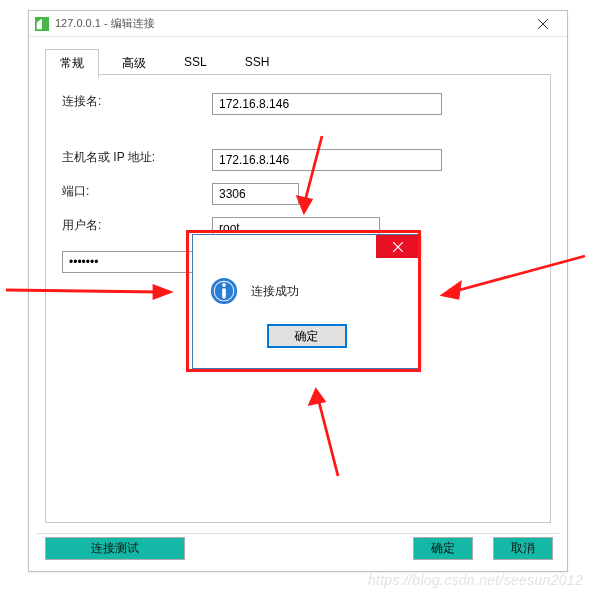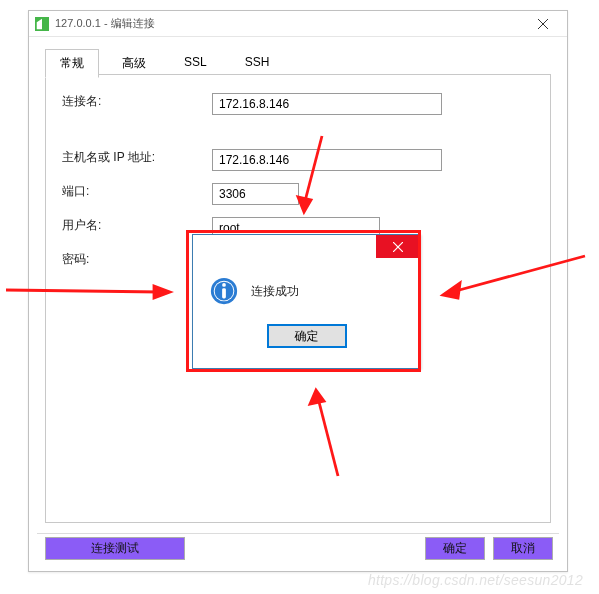--- a/index.html
+++ b/index.html
@@ -17,24 +17,24 @@
     .tab-body { border: 1px solid #c8c8c8; position: absolute; top: 25px; left: 8px; right: 8px; bottom: 0; padding: 18px 16px; }
     .row { display: flex; align-items: flex-start; height: 26px; margin-bottom: 8px; }
     .row-lbl { width: 150px; font-size: 12px; color: #222; }
     .row-in { border: 1px solid #9a9a9a; height: 22px; font-size: 12px; padding: 2px 6px; background: #fff; }
     .row-in.w1 { width: 230px; }
     .row-in.w2 { width: 230px; }
     .row-in.w3 { width: 87px; }
     .row-in.w4 { width: 168px; }
     .spacer { height: 22px; }
     .buttonbar { position: absolute; left: 8px; right: 8px; bottom: 8px; top: auto; height: 30px; border-top: 1px solid #dcdcdc; display: flex; align-items: center; }
-    .btn { background: #8b5cf6; border: 1px solid #adadad; height: 23px; font-size: 12px; color: #111; display: inline-flex; align-items: center; justify-content: center; }
+    .btn { background: #14b8a6; border: 1px solid #adadad; height: 23px; font-size: 12px; color: #111; display: inline-flex; align-items: center; justify-content: center; }
     .btn-test { width: 140px; margin-left: 8px; }
     .btn-ok { width: 60px; margin-left: auto; }
-    .btn-cancel { width: 60px; margin-left: 8px; margin-right: 6px; }
+    .btn-cancel { width: 60px; margin-left: 20px; margin-right: 6px; }
 
     .redbox { position: absolute; border: 3px solid #ff1818; pointer-events: none; }
     .r1 { left: 186px; top: 230px; width: 235px; height: 142px; }
 
     .arrow-svg { position: absolute; left: 0; top: 0; width: 599px; height: 594px; pointer-events: none; }
     .arrow-svg polygon, .arrow-svg line { fill: #ff1818; stroke: #ff1818; stroke-width: 2.8; }
 
     .dialog { position: absolute; left: 192px; top: 234px; width: 229px; height: 135px; background: #fff; border: 1px solid #3c7cb1; box-shadow: 1px 1px 2px rgba(0,0,0,0.12); }
     .dlg-title { height: 29px; background: #fff; position: relative; }
     .dlg-close { position: absolute; right: 0; top: 0; width: 44px; height: 23px; background: #e81123; display: flex; align-items: center; justify-content: center; }
@@ -85,21 +85,20 @@
       </div>
       <div class="row">
         <div class="row-lbl">端口:</div>
         <input class="row-in w3" value="3306" style="">
       </div>
       <div class="row">
         <div class="row-lbl">用户名:</div>
         <input class="row-in w4" value="root" style="">
       </div>
       <div class="row">
-        <div class="row-lbl">密码:</div>
         <input class="row-in w4" type="password" value="•••••••" style="">
       </div>
     </div>
   </div>
 
   <div class="buttonbar">
     <button class="btn btn-test">连接测试</button>
     <button class="btn btn-ok">确定</button>
     <button class="btn btn-cancel">取消</button>
   </div>

